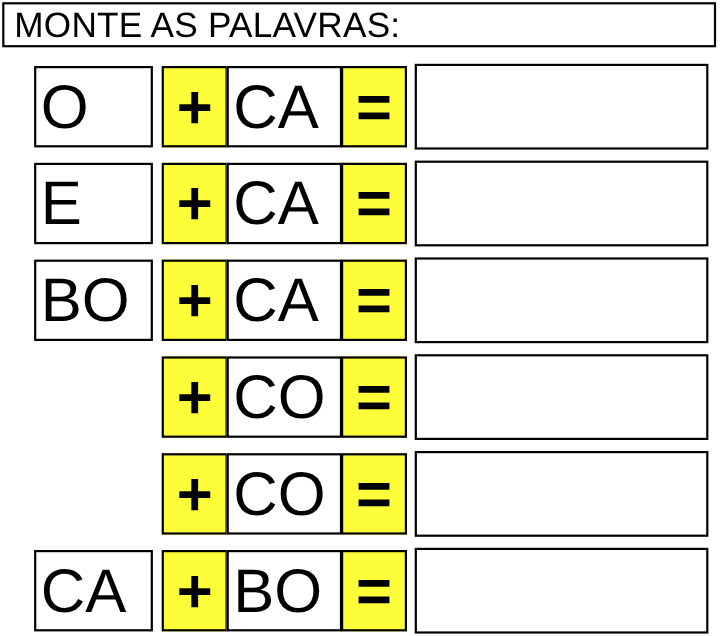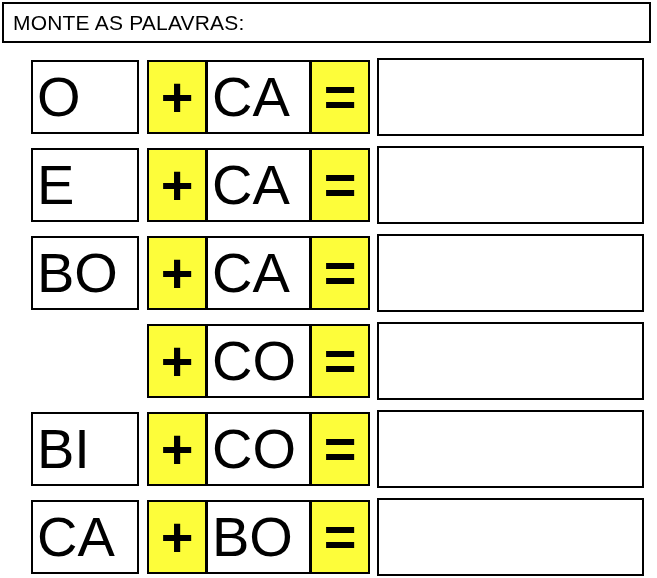--- a/index.html
+++ b/index.html
@@ -31,21 +31,21 @@
     top: 2px;
     width: 649px;
     height: 41px;
     border: 2px solid #000000;
     box-sizing: border-box;
     background: #ffffff;
     display: flex;
     align-items: center;
   }
   .title-text {
-    font-size: 21px;
+    font-size: 32px;
     line-height: 1;
     color: #000000;
     padding-left: 9px;
     letter-spacing: 0.2px;
     white-space: nowrap;
   }
 
   
   .eq-row {
     position: absolute;
@@ -184,23 +184,20 @@
     </div>
     <div class="cell op col-equals">
       <span class="glyph">=</span>
     </div>
     <div class="cell col-answer answer-box">
       <span class="glyph"></span>
     </div>
   </div>
 
   <div class="eq-row" style="top:410px;">
-    <div class="cell col-syl1">
-      <span class="glyph">BI</span>
-    </div>
     <div class="cell op col-plus">
       <span class="glyph">+</span>
     </div>
     <div class="cell col-syl2">
       <span class="glyph">CO</span>
     </div>
     <div class="cell op col-equals">
       <span class="glyph">=</span>
     </div>
     <div class="cell col-answer answer-box">

